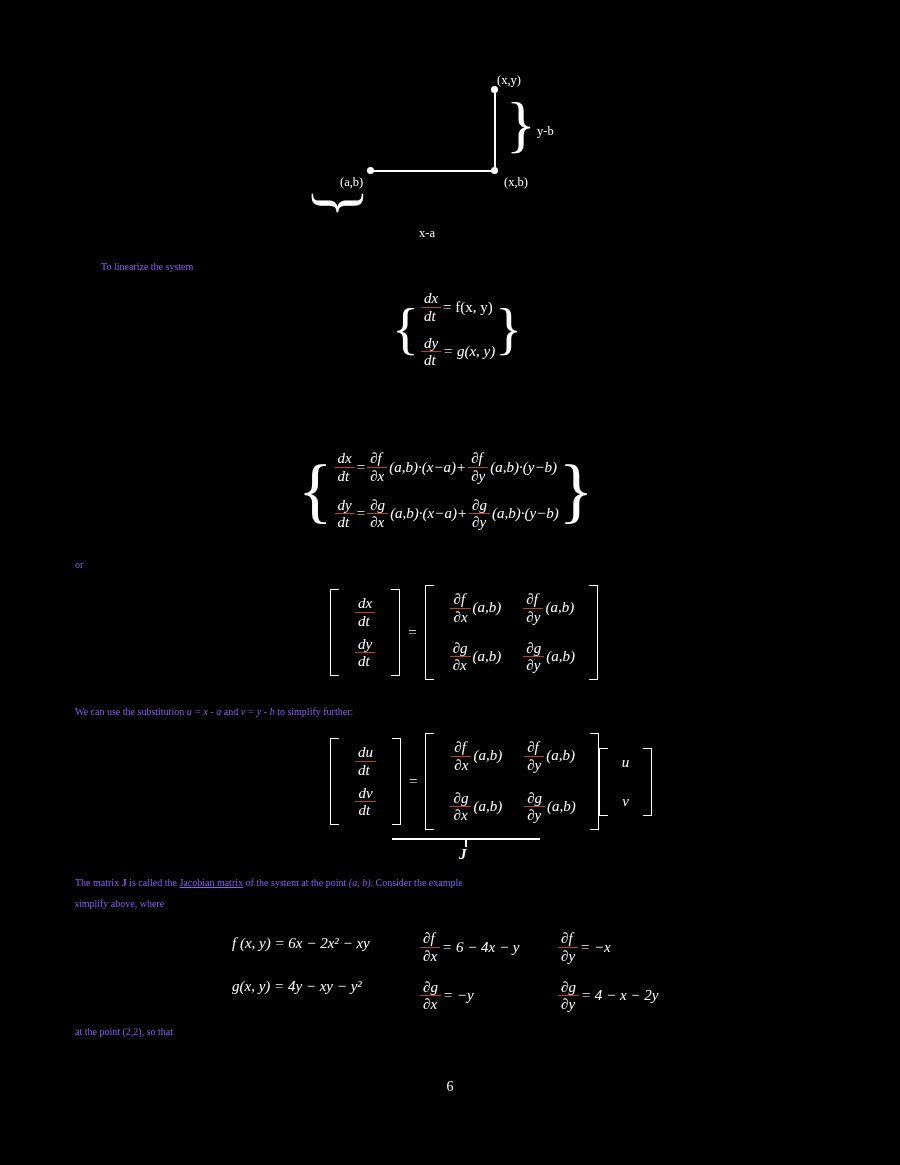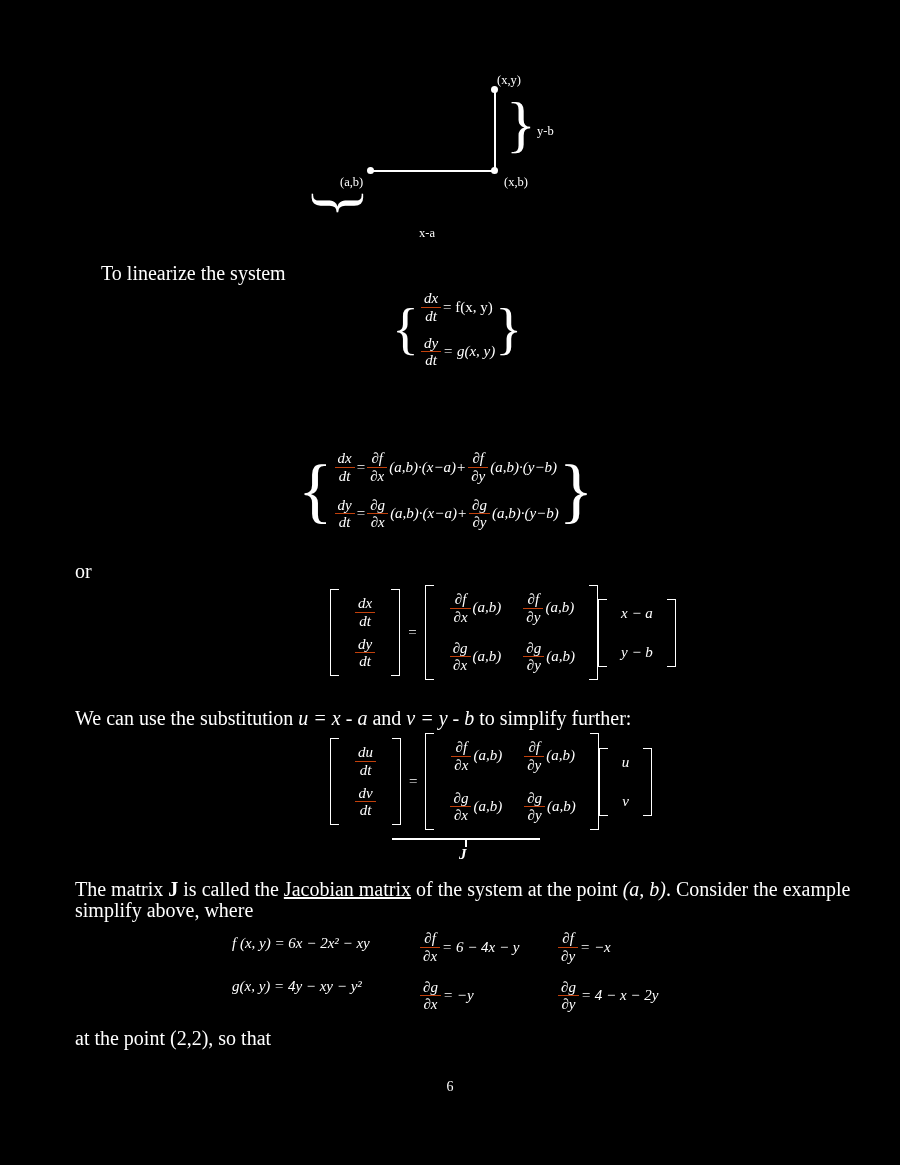--- a/index.html
+++ b/index.html
@@ -11,23 +11,23 @@
     position: relative;
     width: 900px;
     height: 1165px;
     background: #000000;
     color: #ffffff;
     font-family: "Liberation Serif", serif;
     overflow: hidden;
   }
   .para {
     position: absolute;
-    font-size: 20px;
+    font-size: 10px;
     line-height: 1.38;
-    color: #ffffff;
+    color: #8b5cf6;
   }
   .indent { text-indent: 26px; }
   i { font-style: italic; }
   .bold { font-weight: bold; }
   .ul { text-decoration: underline; text-align: center; }
 
   
   .figure { position: absolute; left: 0; top: 0; width: 900px; height: 250px; }
   .dot {
     position: absolute;
@@ -72,21 +72,20 @@
   
   .math {
     position: absolute;
     font-family: "Liberation Serif", serif;
     color: #ffffff;
     font-size: 15px;
   }
   .frac {
     display: inline-block;
     vertical-align: middle;
-    text-align: center;
     line-height: 1.12;
     margin: 0 2px;
   }
   .frac .num { display: block; padding: 0 3px; font-style: italic; }
   .frac .den { display: block; border-top: 1px solid #c2410c; padding: 0 3px; font-style: italic; }
   .sysbrace {
     display: inline-block;
     font-size: 56px;
     line-height: 0.82;
     vertical-align: middle;
@@ -276,32 +275,20 @@
               <span class="frac">
                 <span class="num">∂g</span>
                 <span class="den">∂y</span>
               </span><span style="font-style:italic">(a,b)</span>
             </span>
           </span>
         </span>
         <span class="brk brk-r"></span>
       </span>
 
-      <span class="mtx">
-        <span class="brk brk-l"></span>
-        <span class="cells">
-          <span class="r">
-              <span class="c" style="font-style:italic">x − a</span>
-            </span>
-          <span class="r" style="margin-top:16px;">
-              <span class="c" style="font-style:italic">y − b</span>
-            </span>
-        </span>
-        <span class="brk brk-r"></span>
-      </span>
     </div>
   </div>
 
   <div class="para" style="left:75px; top:705px; width:790px;">We can use the substitution <span class="it">u = x - a</span> and <span class="it">v = y - b</span> to simplify further:</div>
 
   <div class="math" style="left:330px; top:733px;">
     <div class="row">
       <span class="mtx">
         <span class="brk brk-l"></span>
         <span class="cells">

